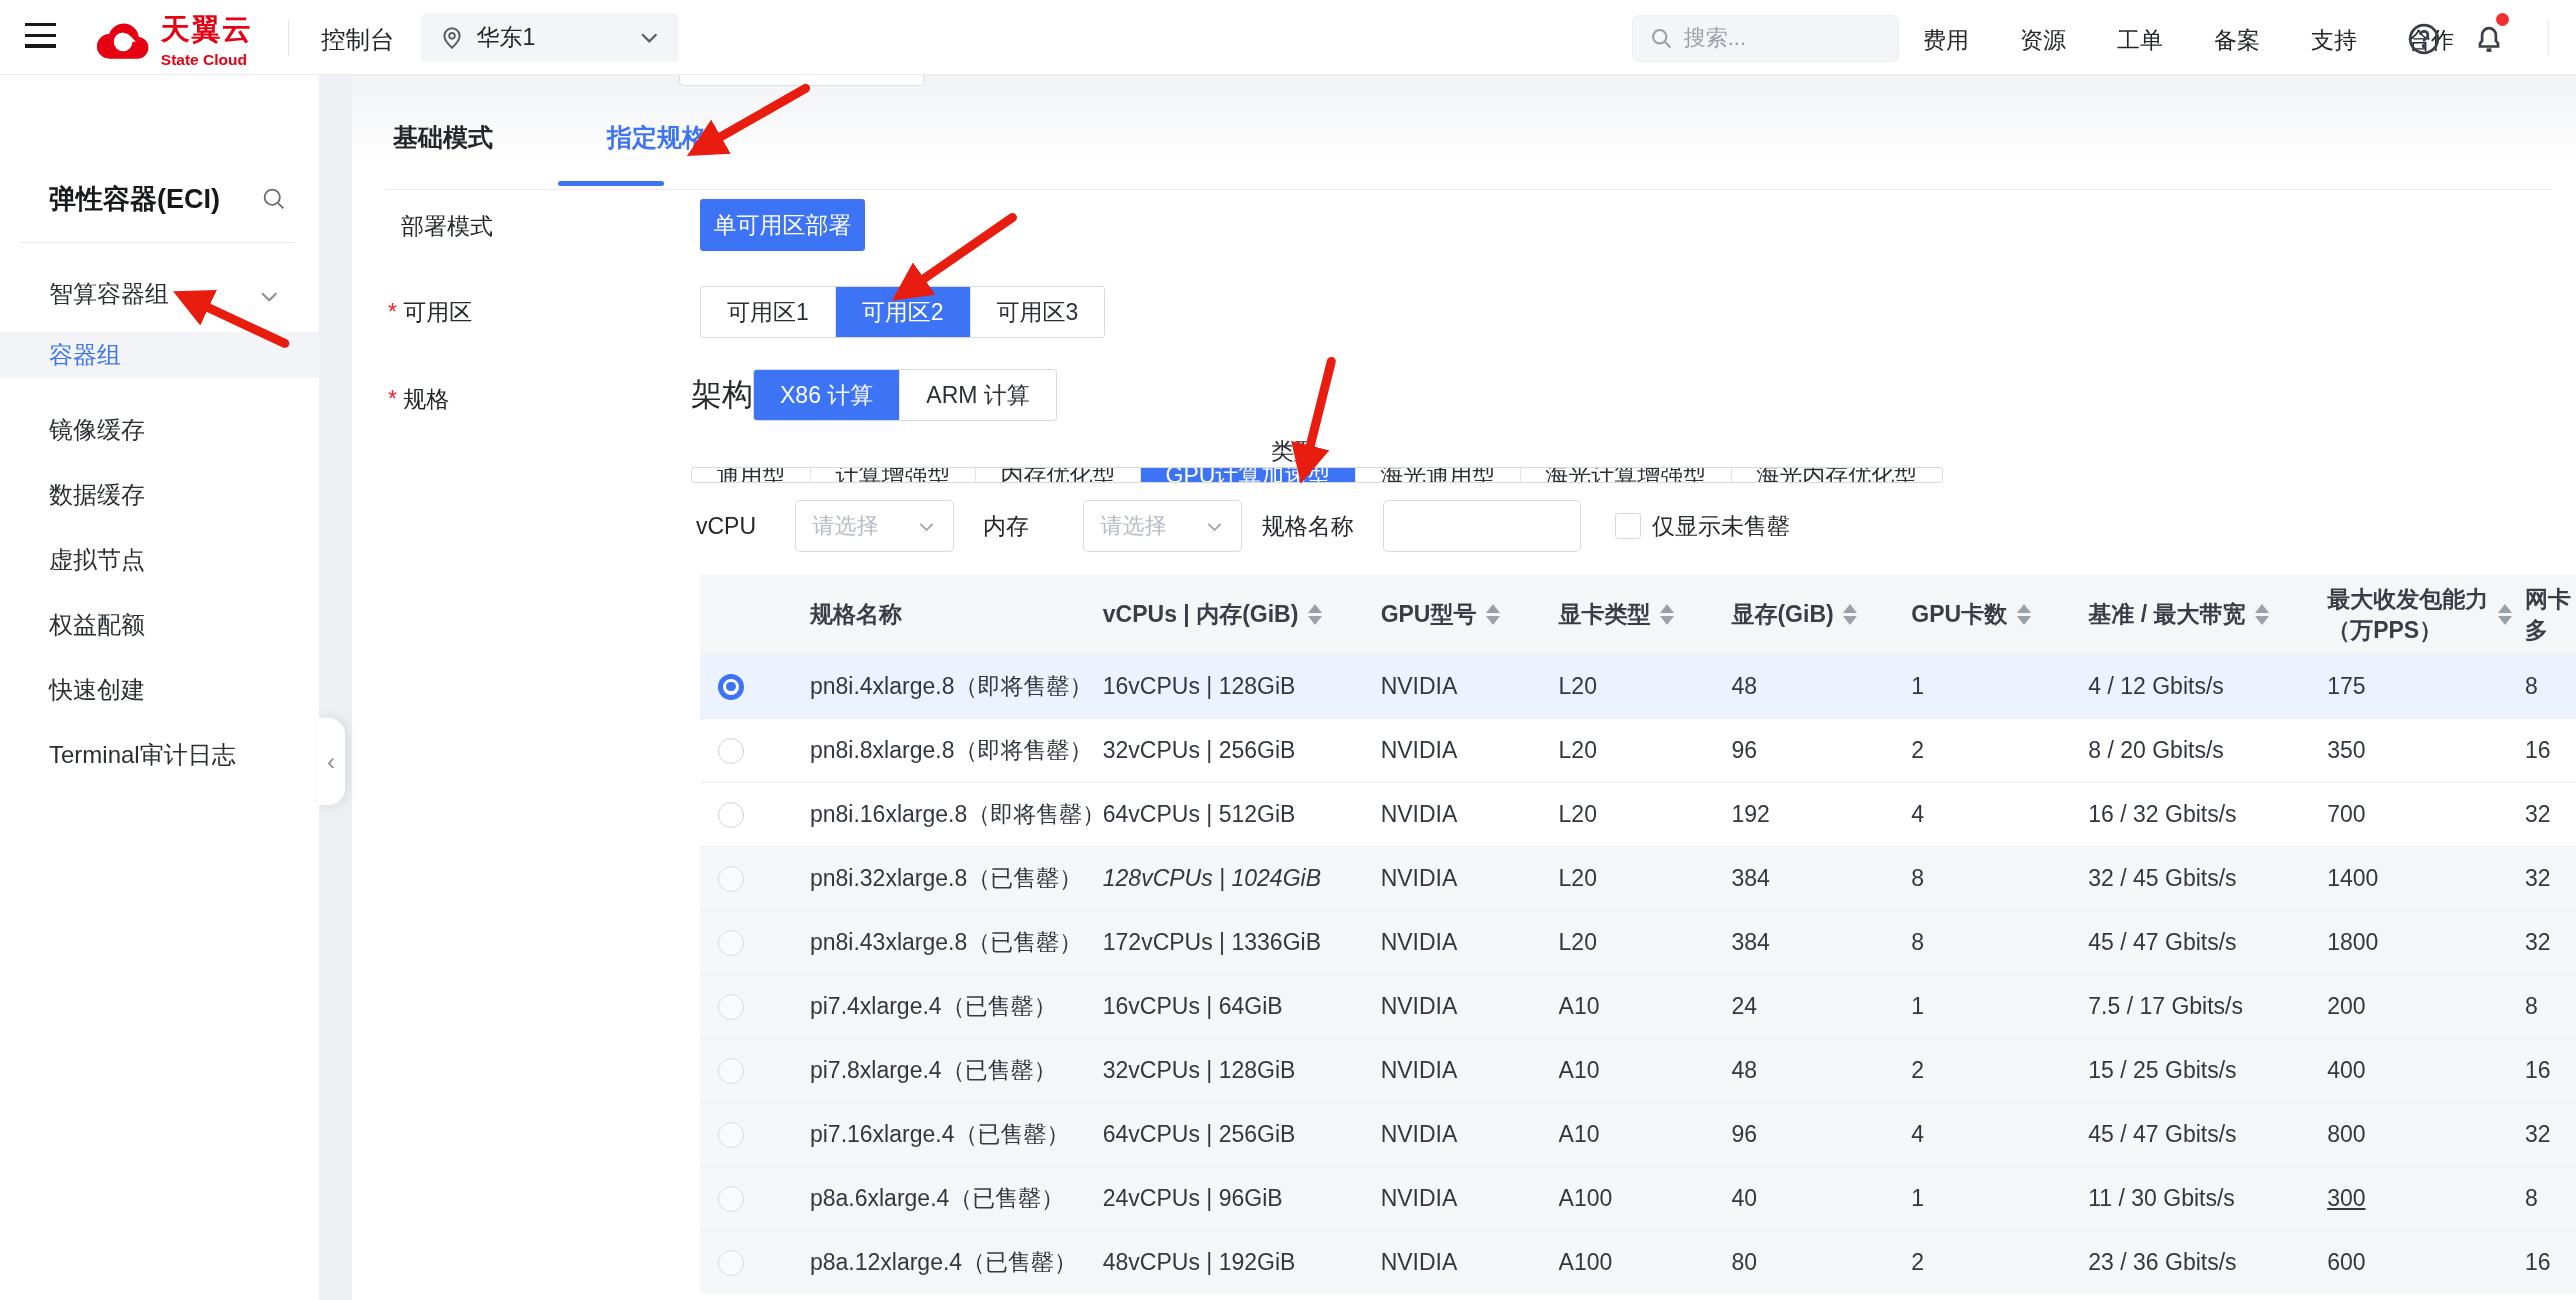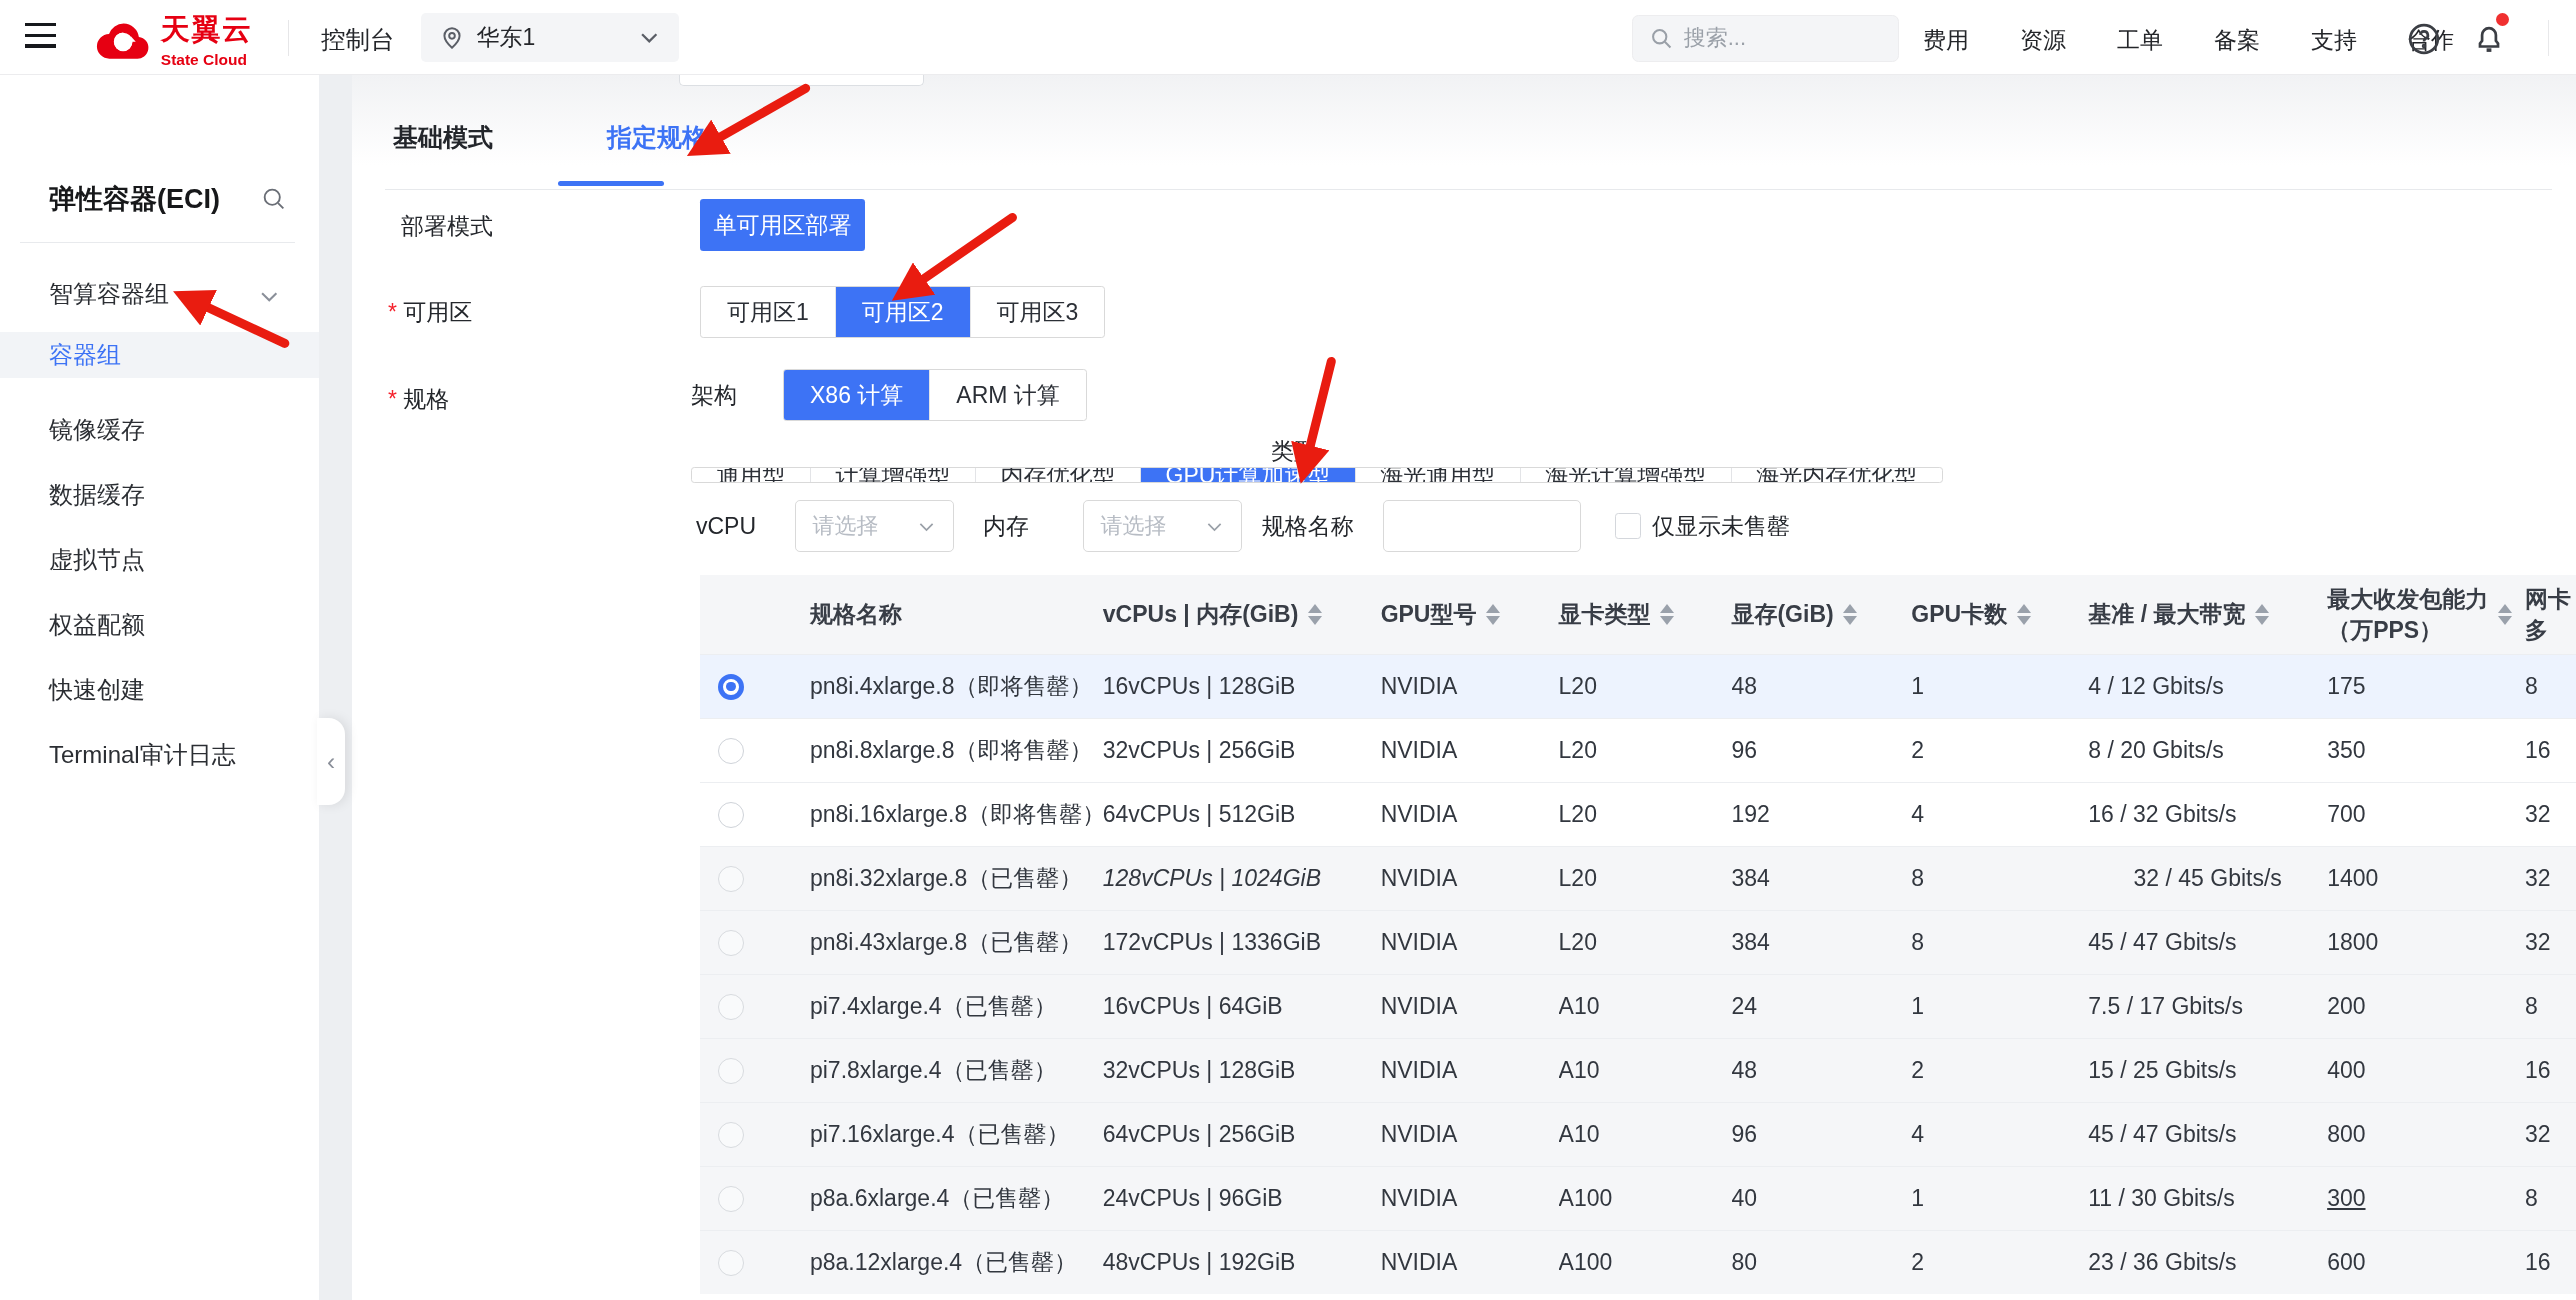--- a/index.html
+++ b/index.html
@@ -69,21 +69,21 @@
 
   .seg-group { display:inline-flex; border:0.8px solid #d9d9d9; border-radius:3.3px; background:#fff;
     overflow:hidden; }
   .seg { display:flex; align-items:center; justify-content:center; font-size:23px; color:#2b2f36;
     cursor:pointer; border-left:0.8px solid #e3e4e7; padding:0 26px; white-space:nowrap; }
   .seg:first-child { border-left:none; }
   .seg.on { background:#3d73f5; color:#fff; }
   .az-group { position:absolute; left:348px; top:211px; height:52px; }
   .az-group .seg { min-width:121px; }
   .arch-row { position:absolute; left:339px; top:294px; height:52px; display:flex; align-items:center; }
-  .arch-row .in-label { font-size:23px; color:#24272c; margin-right:46px; }
+  .arch-row .in-label { font-size:31px; color:#24272c; }
   .arch-row .seg { min-width:136px; }
   .type-row { position:absolute; left:339px; top:361px; height:47px; display:flex; align-items:center;flex-direction:column; }
   .type-row .in-label { font-size:23px; color:#24272c; margin-right:46px; }
   .type-row .seg { padding:0 24.5px; }
   .filter-row { position:absolute; left:344px; top:425px; height:52px; display:flex; align-items:center; }
   .filter-row .in-label { font-size:23px; color:#24272c; }
   .select { width:159px; height:52px; border:0.8px solid #d9d9d9; border-radius:4.9px; background:#fff;
     display:flex; align-items:center; padding:0 16.4px; cursor:pointer; }
   .select .ph { font-size:22px; color:#b7bcc4; }
   .select .chev { margin-left:auto; }
@@ -398,21 +398,21 @@
           <div class="tr soldout">
             <div style="width: 110px;">
               <div class="radio"></div>
             </div>
             <div class="td" style="width: 293px;">pn8i.32xlarge.8（已售罄）</div>
             <div class="td" style="width: 278px; font-style: italic;">128vCPUs | 1024GiB</div>
             <div class="td" style="width: 178px;">NVIDIA</div>
             <div class="td" style="width: 173px;">L20</div>
             <div class="td" style="width: 180px;">384</div>
             <div class="td" style="width: 177px;">8</div>
-            <div class="td" style="width: 239px; text-align: center;">32 / 45 Gbits/s</div>
+            <div class="td" style="width: 239px;">32 / 45 Gbits/s</div>
             <div class="td" style="width: 198px;">1400</div>
             <div class="td" style="width: 51px;">32</div>
           </div>
           <div class="tr soldout">
             <div style="width: 110px;">
               <div class="radio"></div>
             </div>
             <div class="td" style="width: 293px;">pn8i.43xlarge.8（已售罄）</div>
             <div class="td" style="width: 278px;">172vCPUs | 1336GiB</div>
             <div class="td" style="width: 178px;">NVIDIA</div>

